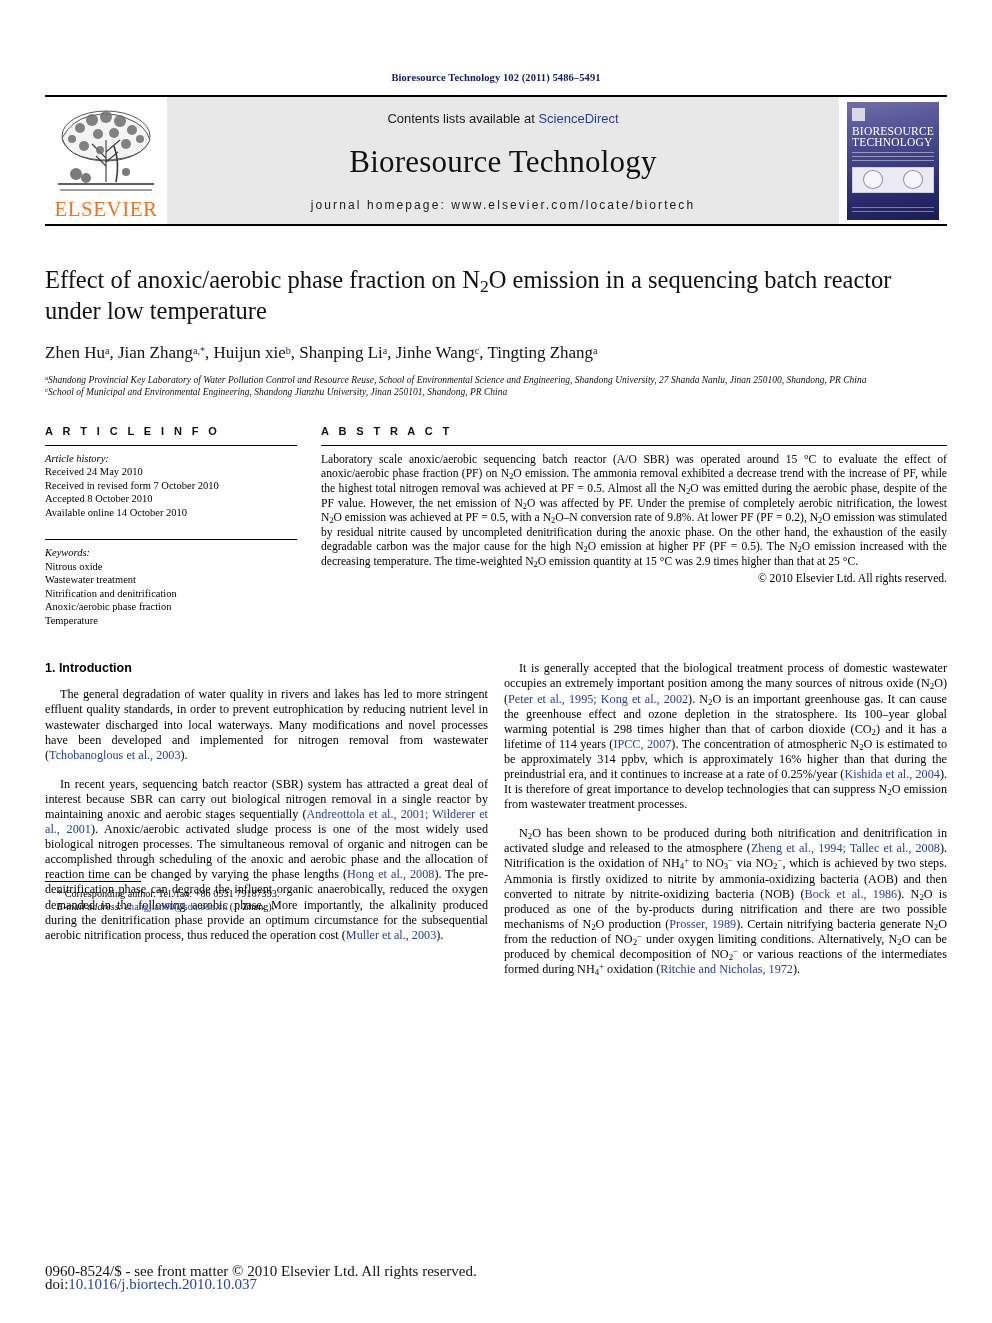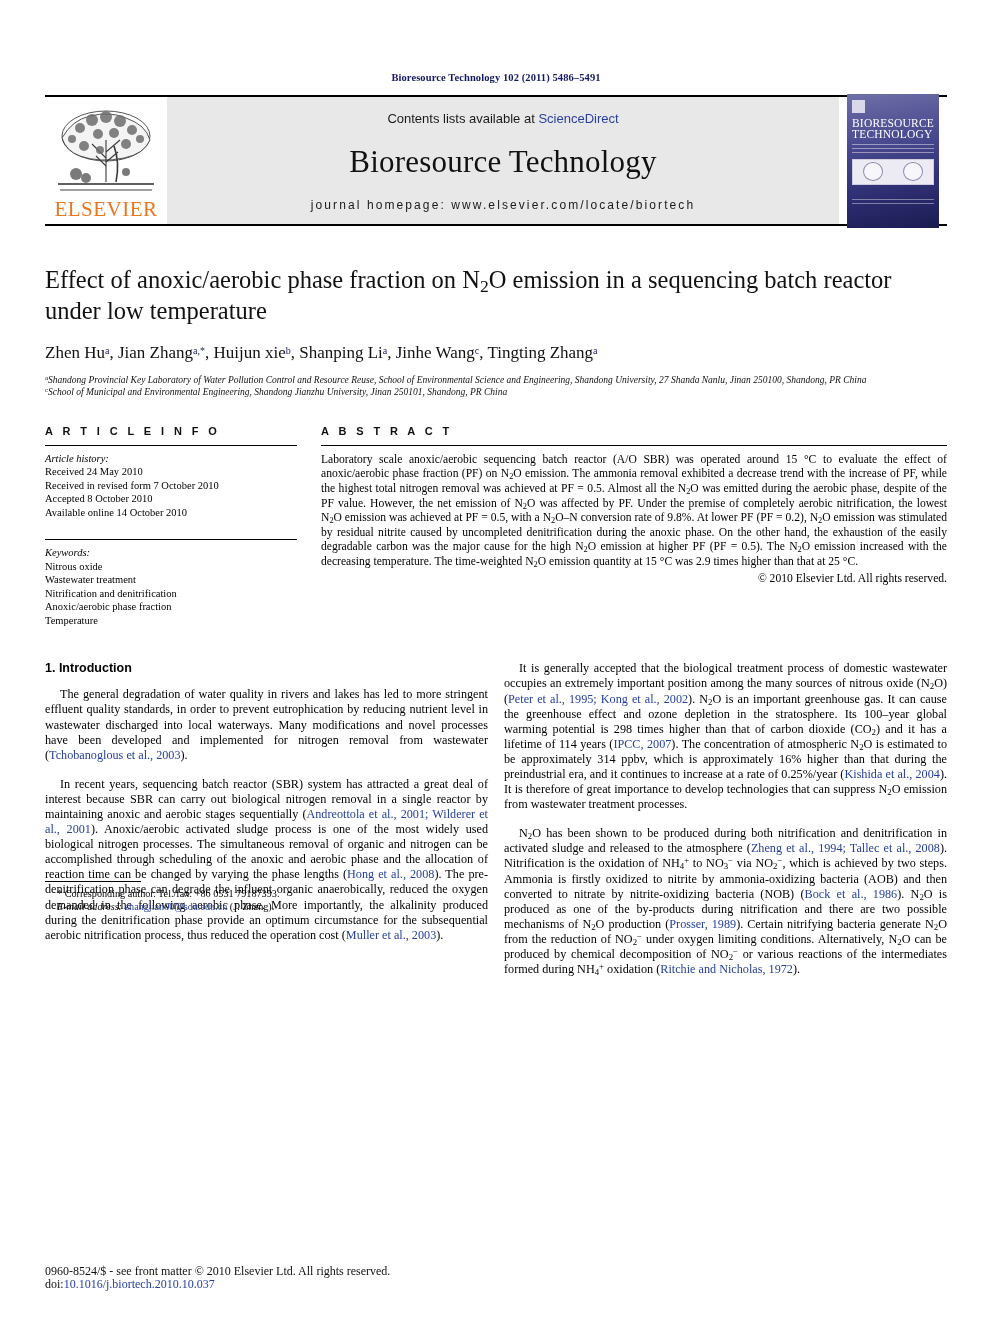--- a/index.html
+++ b/index.html
@@ -99,21 +99,21 @@
   }
   .cover-thumb {
     width: 108px;
     flex: 0 0 108px;
     display: flex;
     align-items: center;
     justify-content: center;
   }
   .cover-inner {
     width: 92px;
-    height: 134px;
+    height: 118px;
     background: linear-gradient(170deg, #6f6fa8 0%, #4a4a90 35%, #2e2e72 70%, #1b1b52 100%);
     position: relative;
     box-sizing: border-box;
     padding: 6px 5px;
     overflow: hidden;
   }
   .cover-els {
     width: 13px;
     height: 13px;
     background: #d8d8e8;
@@ -267,21 +267,21 @@
     text-indent: -10px;
     margin-left: 12px;
   }
   .fn-line .ital { font-style: italic; }
 
   
   .page-footer {
     position: absolute;
     left: 45px;
     bottom: 32px;
-    font-size: 12px;
+    font-size: 15px;
     line-height: 13px;
     color: #111111;
   }
   sub, sup { line-height: 0; }
   sub { font-size: 0.72em; vertical-align: -0.25em; }
   sup { font-size: 0.72em; vertical-align: 0.42em; }
 </style>
 </head>
 <body>
 

